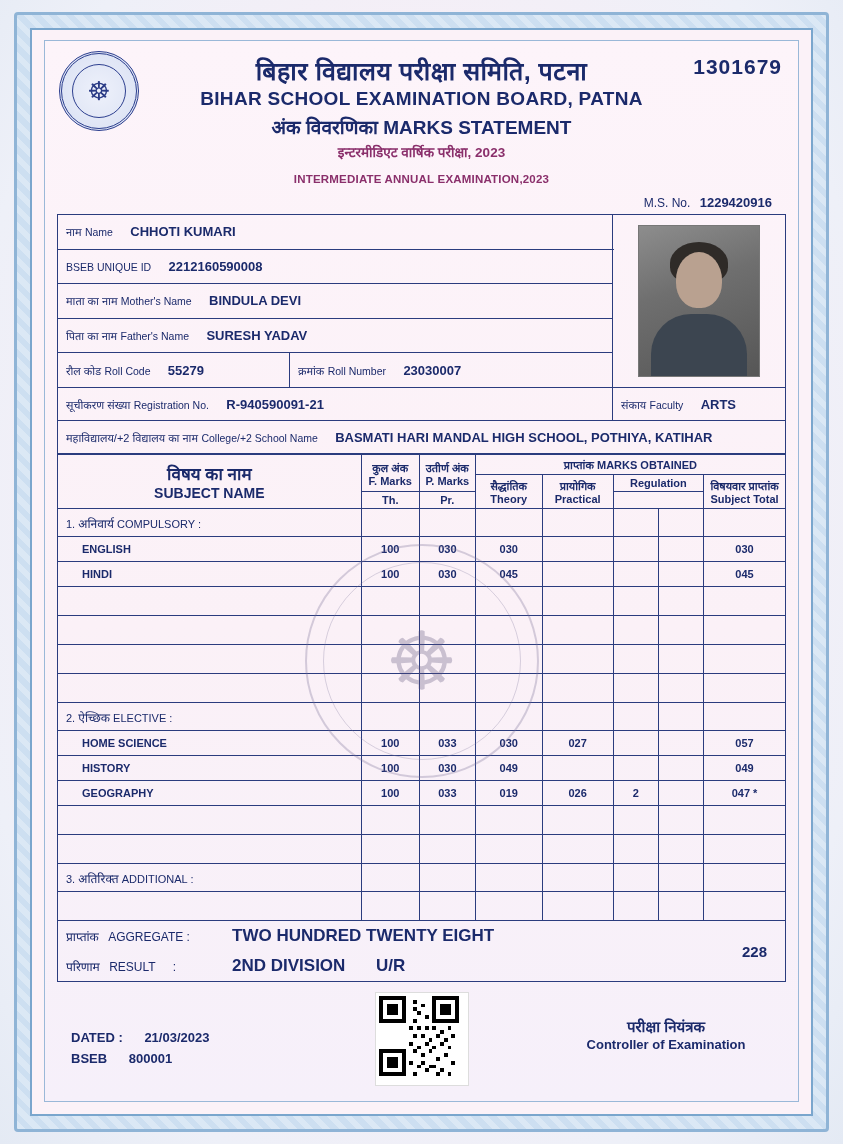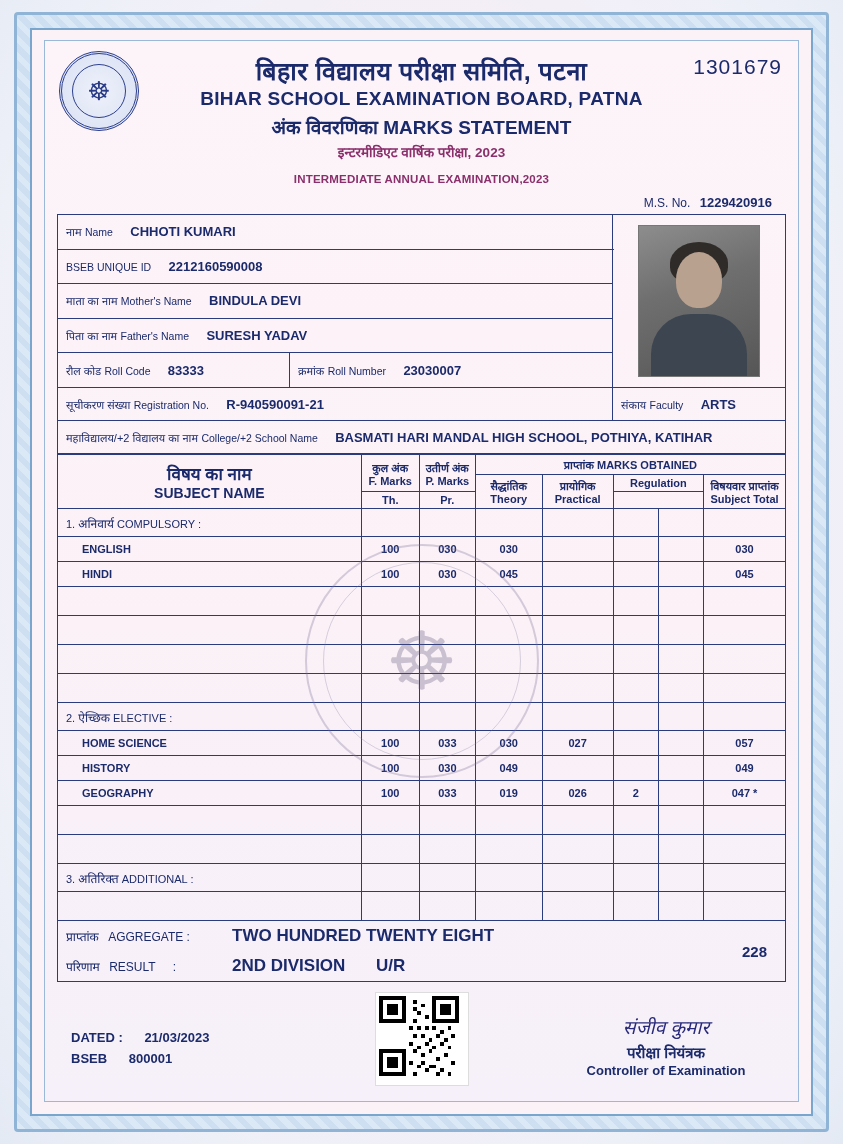--- a/index.html
+++ b/index.html
@@ -36,21 +36,21 @@
   .seal{
     position:absolute;left:14px;top:10px;width:74px;height:74px;border-radius:50%;
     border:3px double #2d3f8f;background:radial-gradient(circle,#eef1fb 0%,#dfe5f5 70%,#c9d2ec 100%);
     display:flex;align-items:center;justify-content:center;
   }
   .seal .inner{
     width:52px;height:52px;border-radius:50%;border:1px solid #2d3f8f;
     display:flex;align-items:center;justify-content:center;font-size:26px;color:#2a3b86;
   }
   .regno{
-    position:absolute;right:16px;top:14px;font-size:21px;font-weight:normal;color:#1b2a6b;letter-spacing:1px;
+    position:absolute;right:16px;top:14px;font-size:21px;font-weight:bold;color:#1b2a6b;letter-spacing:1px;
   }
   .h-hindi{font-size:25px;font-weight:bold;letter-spacing:.5px;margin:4px 0 0 0;}
   .h-eng{font-size:19px;font-weight:bold;letter-spacing:.3px;margin-top:1px;}
   .h-sub{font-size:19px;font-weight:bold;margin-top:4px;}
   .h-sub .hi{font-weight:bold;}
   .h-exam-hi{font-size:13.5px;font-weight:bold;margin-top:3px;color:#8a2f6b;}
   .h-exam-en{font-size:11.5px;font-weight:bold;color:#8a2f6b;letter-spacing:.2px;margin-top:12px;}
   .msno{
     text-align:right;font-size:12px;margin:6px 26px 4px 0;color:#1b2a6b;
   }
@@ -199,21 +199,21 @@
         <td colspan="3">
           <span class="lbl-hi">पिता का नाम</span>
           <span class="lbl-en">Father's Name</span>
           <span class="val">SURESH YADAV</span>
         </td>
       </tr>
       <tr>
         <td style="width:215px">
           <span class="lbl-hi">रौल कोड</span>
           <span class="lbl-en">Roll Code</span>
-          <span class="val">83333</span>
+          <span class="val">55279</span>
         </td>
         <td colspan="2">
           <span class="lbl-hi">क्रमांक</span>
           <span class="lbl-en">Roll Number</span>
           <span class="val">23030007</span>
         </td>
       </tr>
       <tr>
         <td colspan="2" style="width:330px">
           <span class="lbl-hi">सूचीकरण संख्या</span>
@@ -544,20 +544,19 @@
         <div class="row">
           <span>DATED :</span>
           <span class="v">21/03/2023</span>
         </div>
         <div class="row">
           <span>BSEB</span>
           <span class="v">800001</span>
         </div>
       </div>
       <div class="sign">
-        <div class="scribble">संजीव कुमार</div>
         <div class="hi">परीक्षा नियंत्रक</div>
         <div class="en">Controller of Examination</div>
       </div>
     </div>
 
   </div>
 </div>
 
 </body></html>

